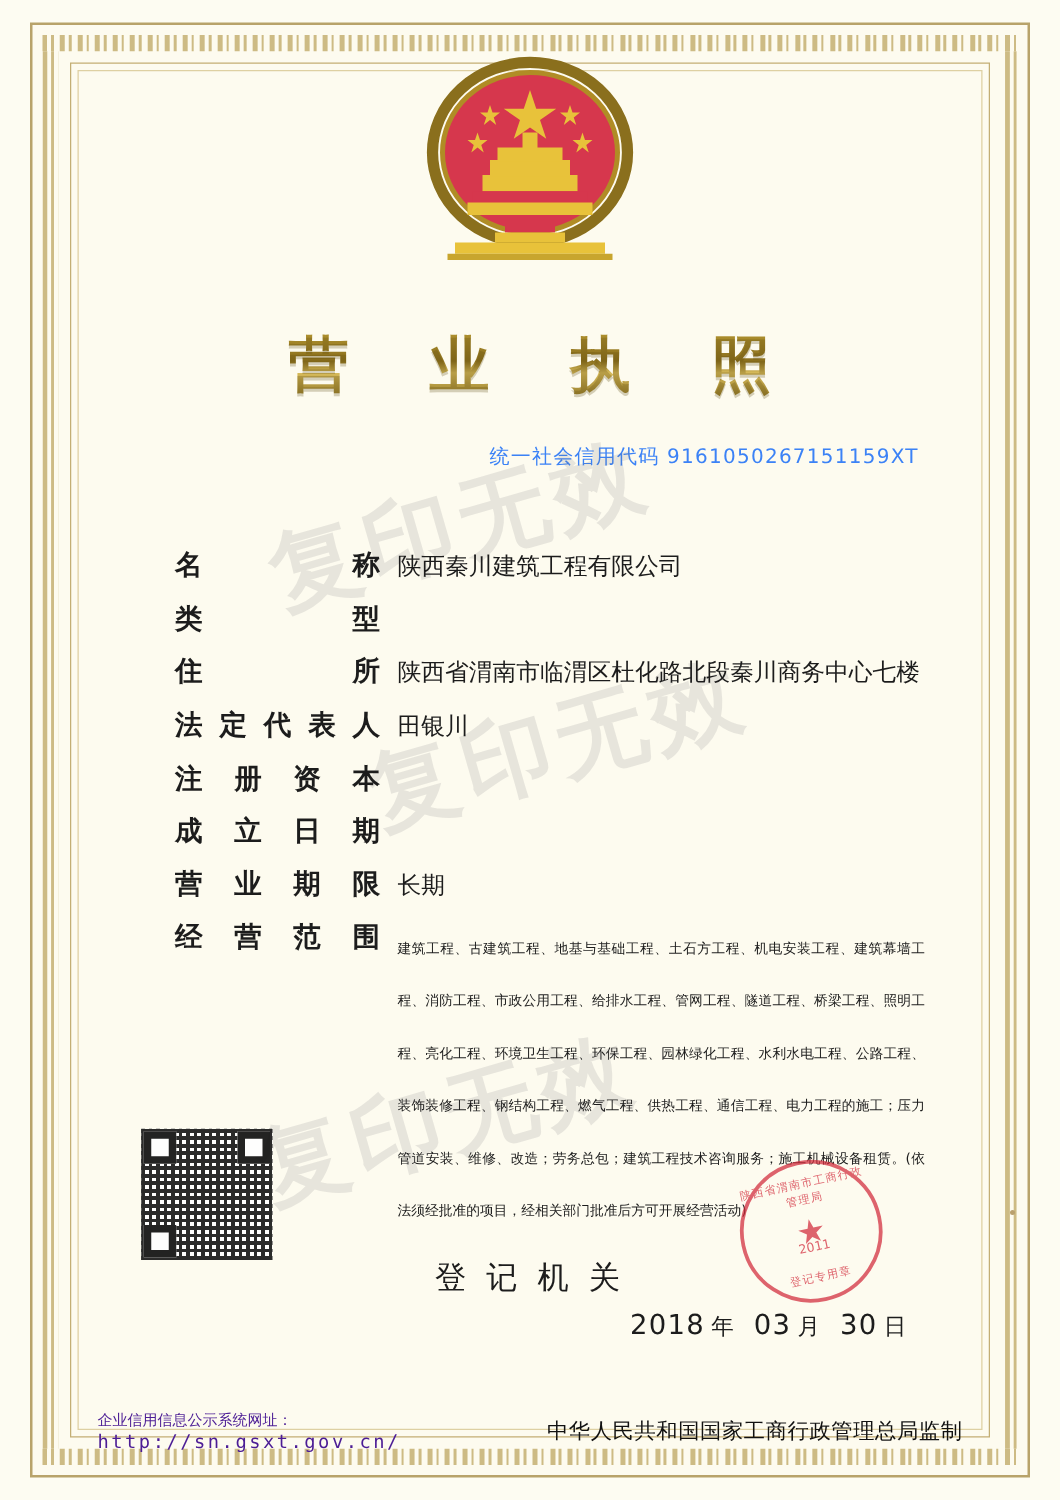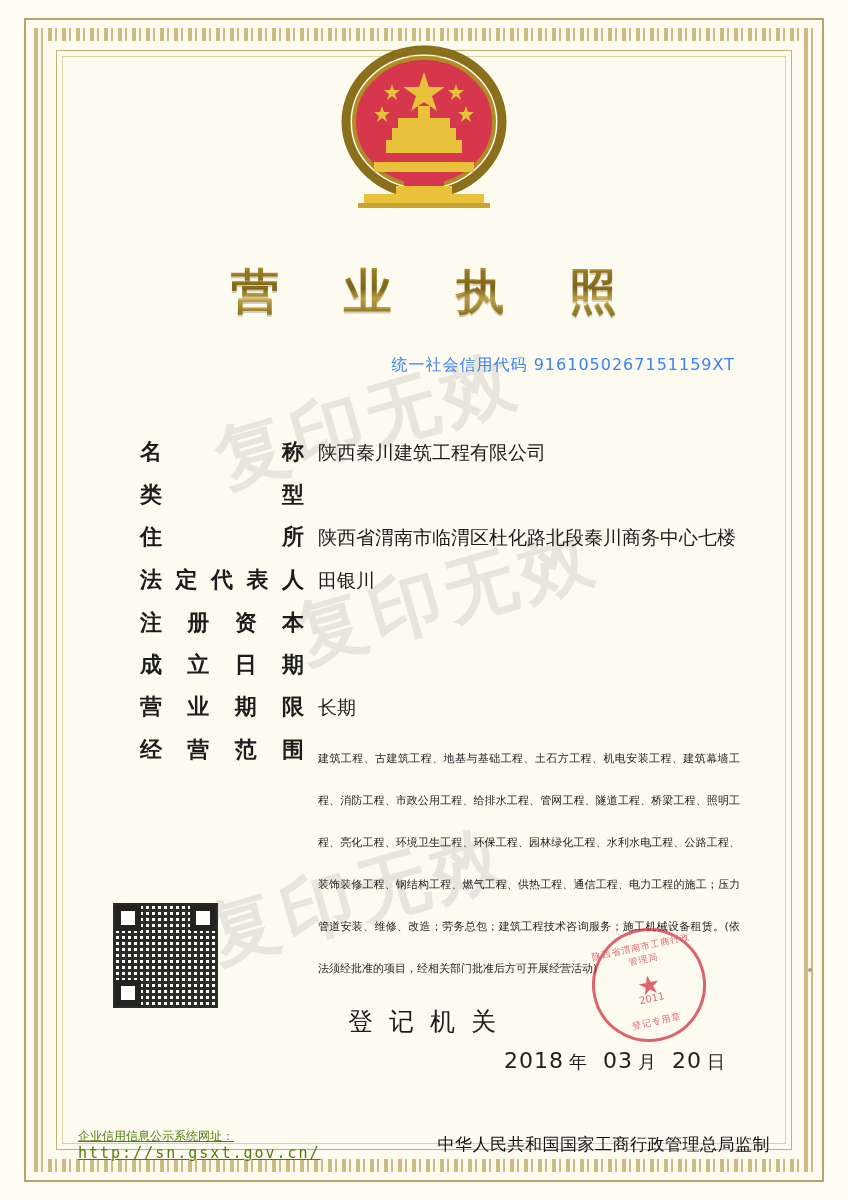--- a/index.html
+++ b/index.html
@@ -259,23 +259,22 @@
   .wm1 { left: 212px; top: 372px; }
   .wm2 { left: 290px; top: 548px; }
   .wm3 { left: 202px; top: 848px; }
   
   .footer-left {
     position: absolute;
     left: 78px;
     bottom: 38px;
     font-family: "DejaVu Sans", "Liberation Sans", sans-serif;
     font-size: 12px;
-    color: #4d7c0f;
+    color: #4c1d95;
     line-height: 17px;
-    text-decoration: underline;
   }
   .footer-left .url {
     font-family: "DejaVu Sans Mono", "Liberation Mono", monospace;
     letter-spacing: 2px;
     font-size: 15px;
   }
   .footer-right {
     position: absolute;
     right: 78px;
     bottom: 44px;
@@ -425,21 +424,21 @@
       <div class="seal-text-top">陕西省渭南市工商行政管理局</div>
       <div class="seal-star">★</div>
       <div class="seal-year">2011</div>
       <div class="seal-text-bottom">登记专用章</div>
     </div>
   </div>
 
   <div class="registry">登 记 机 关</div>
 
   <div class="issue-date">
-    <span class="num">2018</span><span class="cn">年</span><span class="num">03</span><span class="cn">月</span><span class="num">20</span><span class="cn">日</span>
+    <span class="num">2018</span><span class="cn">年</span><span class="num">03</span><span class="cn">月</span><span class="num">30</span><span class="cn">日</span>
   </div>
 
   <div class="dot-mark"></div>
 
   <div class="footer-left">
     <div>企业信用信息公示系统网址：</div>
     <div class="url">http://sn.gsxt.gov.cn/</div>
   </div>
   <div class="footer-right">中华人民共和国国家工商行政管理总局监制</div>
 

